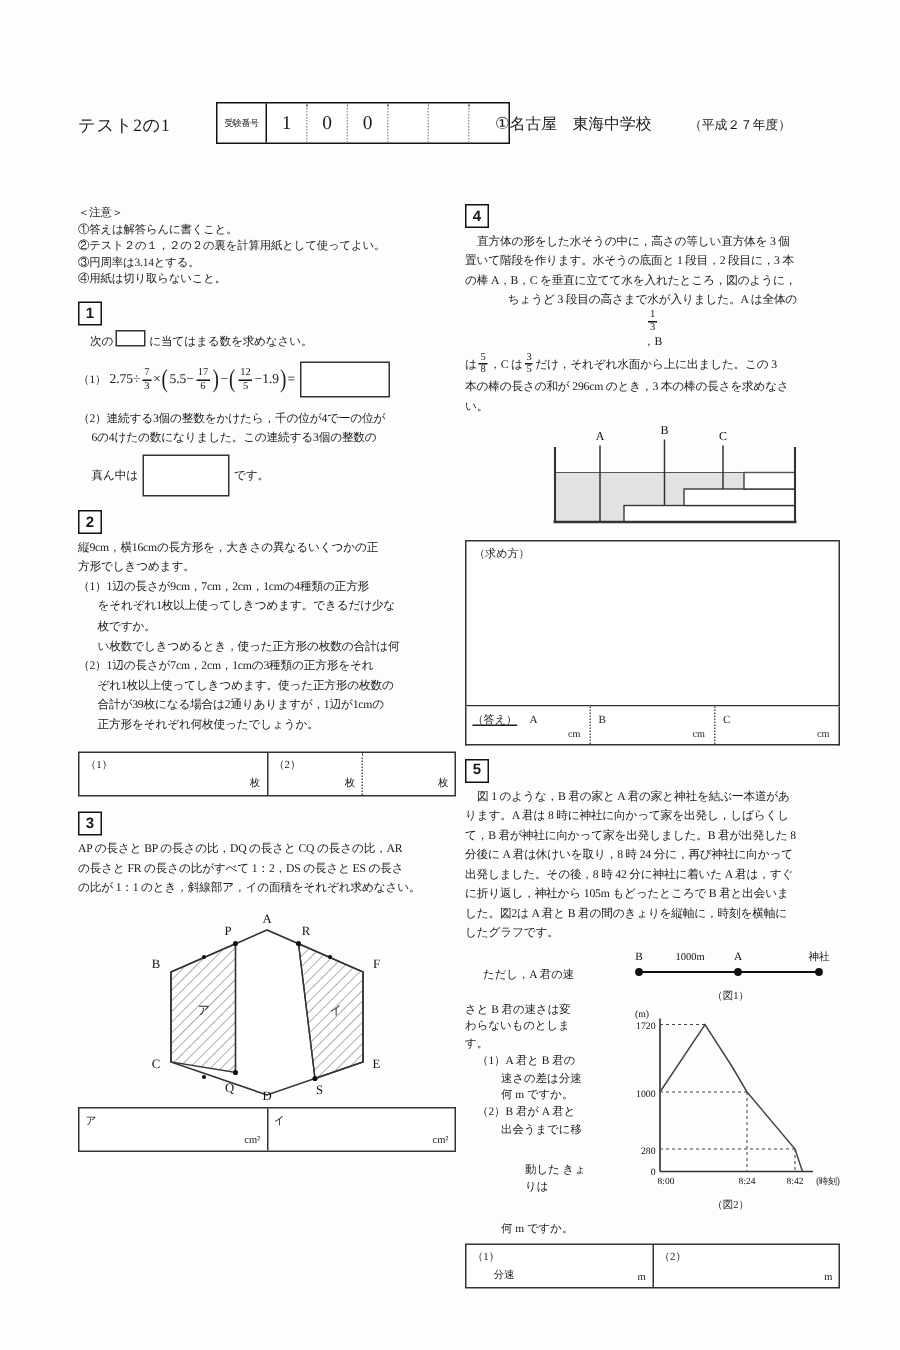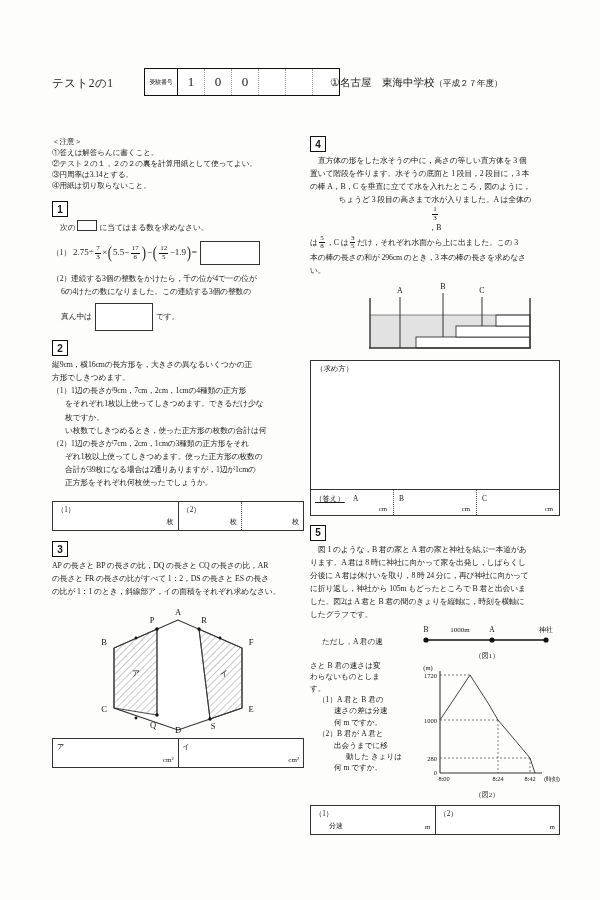--- a/index.html
+++ b/index.html
@@ -47,21 +47,21 @@
     width: 26px;
     display: flex; align-items: center; justify-content: center;
     font-size: 13px;
     border-right: 1px dotted #999;
   }
   .exam-cell:last-child { border-right: none; }
   .school {
     position: absolute; left: 278px; top: 8px;
     font-size: 10.5px; white-space: nowrap;
   }
-  .school .yr { font-size: 8.5px; }
+  .school .yr { font-size: 8.5px; padding-left: 25px; }
   .circled {
     display: inline-block;
     font-size: 11px;
   }
   
   .col-left {
     position: absolute;
     left: 52px; top: 136px;
     width: 252px;
   }
@@ -180,21 +180,21 @@
   }
   
   .hexfig { margin-top: 4px; position: relative; height: 132px; }
   
   .tankfig { margin-top: 3px; position: relative; height: 78px; }
   
   .workbox {
     border: 1px solid #333;
     background: #fff;
     position: relative;
-    height: 130px;
+    height: 111px;
     box-sizing: border-box;
     margin-top: 2px;
   }
   .workbox .wtag {
     position: absolute; left: 5px; top: 3px;
     font-size: 7.4px;
   }
   .ansrow {
     border: 1px solid #333;
     border-top: none;
@@ -471,38 +471,40 @@
           <span class="aunit">cm</span>
         </div>
       </div>
     </div>
 
     <div style="margin-top:9px;">
       <div class="qnum">5</div>
       <div class="qbody">
         <p class="lead">図 1 のような，B 君の家と A 君の家と神社を結ぶ一本道があ</p>
         <p>ります。A 君は 8 時に神社に向かって家を出発し，しばらくし</p>
+        <p>て，B 君が神社に向かって家を出発しました。B 君が出発した 8</p>
         <p>分後に A 君は休けいを取り，8 時 24 分に，再び神社に向かって</p>
+        <p>出発しました。その後，8 時 42 分に神社に着いた A 君は，すぐ</p>
         <p>に折り返し，神社から 105m もどったところで B 君と出会いま</p>
         <p>した。図2は A 君と B 君の間のきょりを縦軸に，時刻を横軸に</p>
         <p>したグラフです。</p>
       </div>
 
       <div class="q5flex">
         <div class="q5text">
           <p style="margin:12px;">ただし，A 君の速</p>
           <p style="margin:0;">さと B 君の速さは変</p>
           <p style="margin:0;">わらないものとしま</p>
           <p style="margin:0;">す。</p>
           <p style="margin:0;padding-left:8px;"><span>（1）</span><span>A 君と B 君の</span></p>
           <p style="margin:0;padding-left:24px;">速さの差は分速</p>
           <p style="margin:0;padding-left:24px;">何 m ですか。</p>
           <p style="margin:0;padding-left:8px;"><span>（2）</span><span>B 君が A 君と</span></p>
           <p style="margin:0;padding-left:24px;">出会うまでに移</p>
-          <p style="margin:0;padding-left:24px;text-align:center;">動した きょりは</p>
+          <p style="margin:16px;padding-left:24px;">動した きょりは</p>
           <p style="margin:0;padding-left:24px;">何 m ですか。</p>
         </div>
 
         <div class="q5graph">
 
           <svg width="146" height="26" viewBox="0 0 146 26">
             <text x="12" y="8" font-size="7.5" text-anchor="middle" font-family="Liberation Serif, serif" fill="#111">B</text>
             <text x="46" y="8" font-size="7" text-anchor="middle" font-family="Liberation Serif, serif" fill="#111">1000m</text>
             <text x="78" y="8" font-size="7.5" text-anchor="middle" font-family="Liberation Serif, serif" fill="#111">A</text>
             <text x="132" y="8" font-size="7" text-anchor="middle" font-family="Liberation Sans, sans-serif" fill="#111">神社</text>

